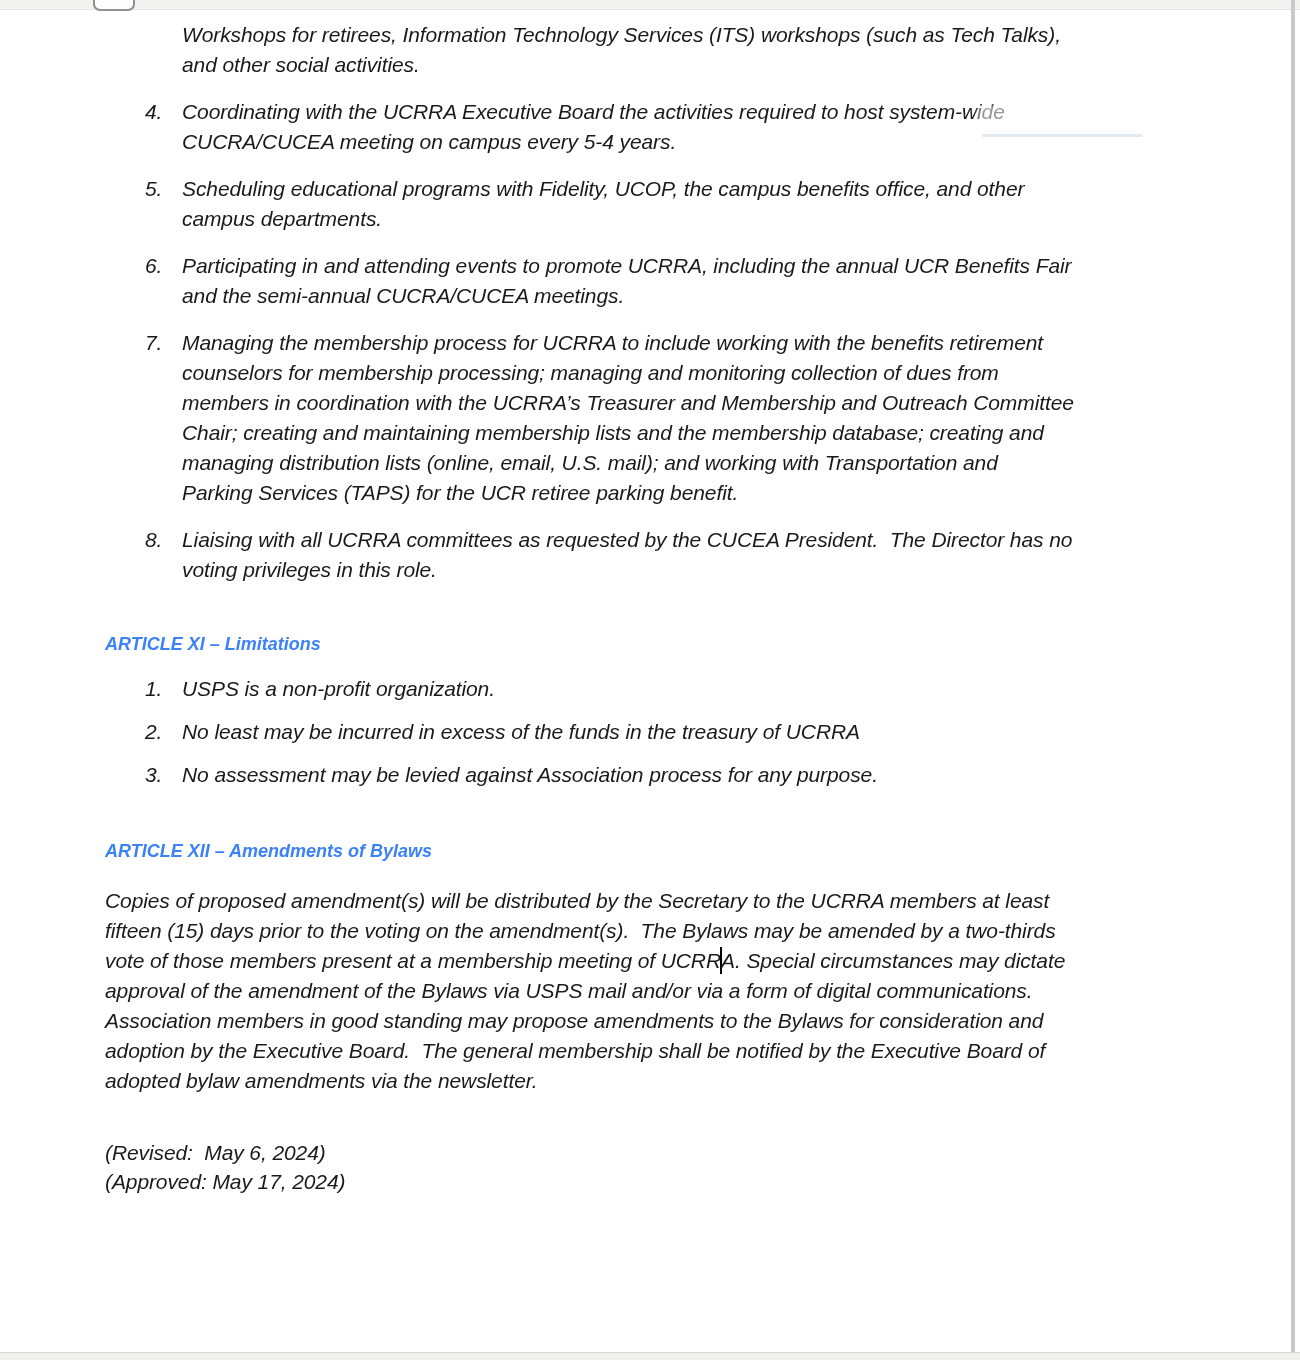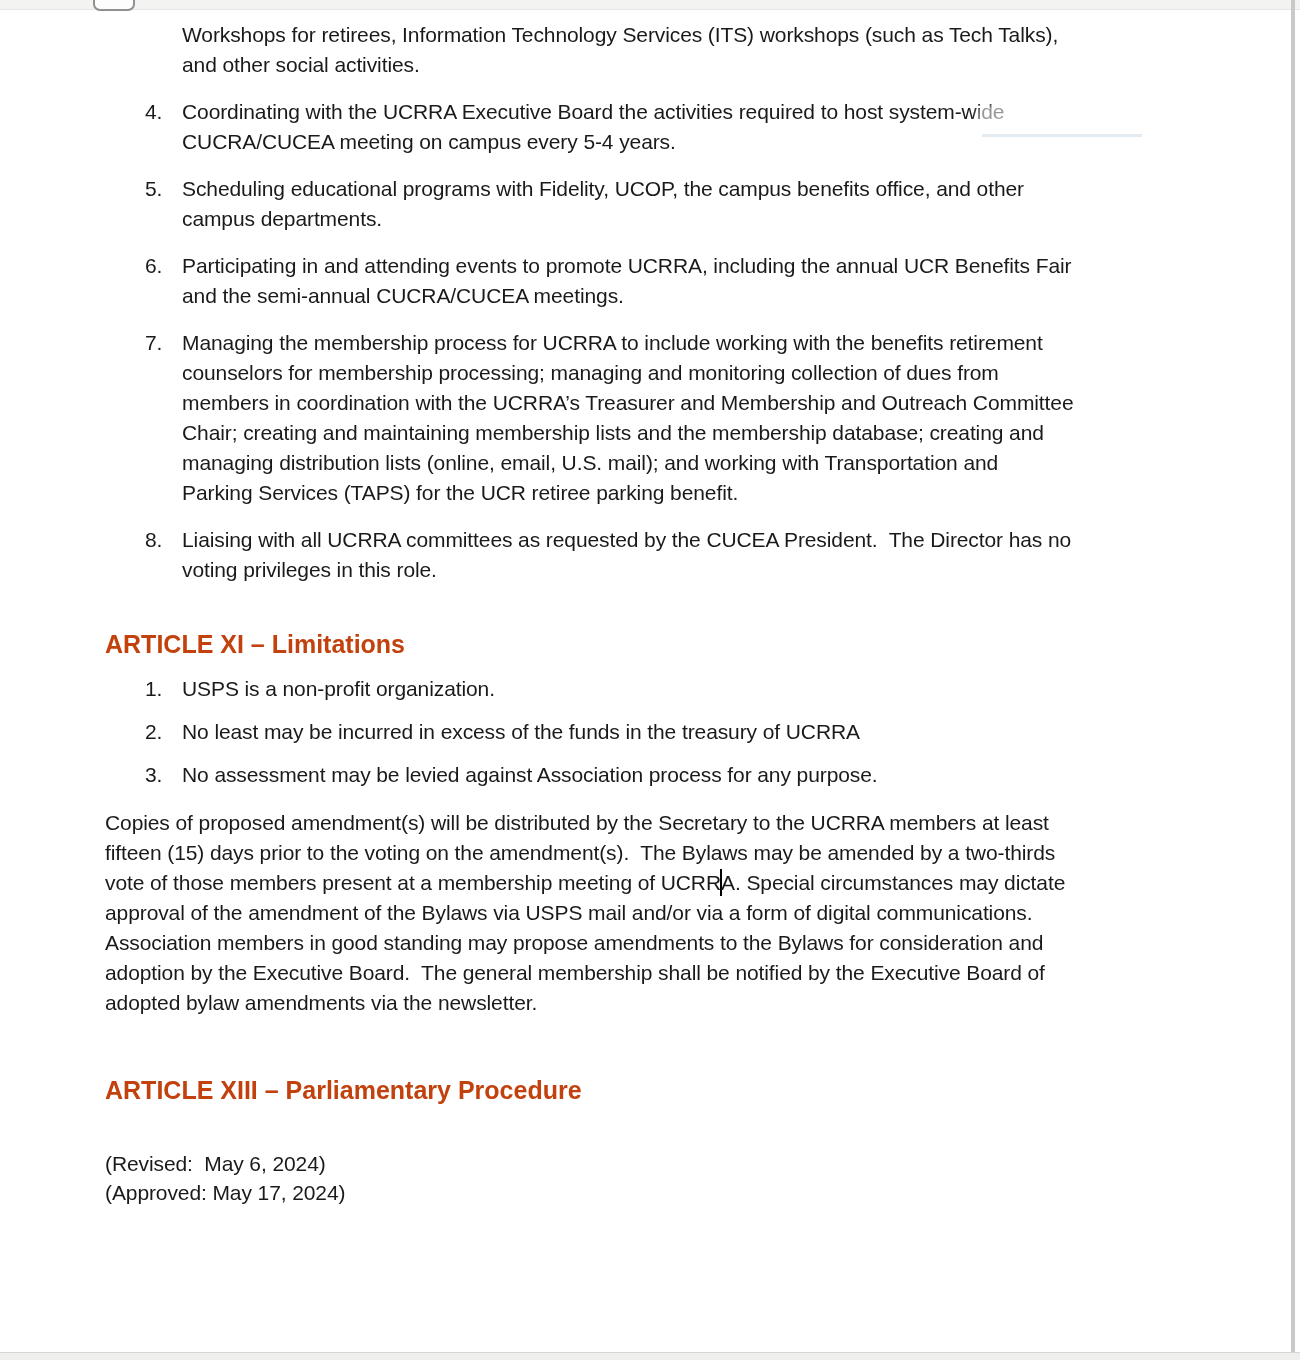--- a/index.html
+++ b/index.html
@@ -52,41 +52,42 @@
   }
 
   
   .page {
     position: absolute; top: 9px; left: 0;
     width: 1300px; height: 1351px;
     padding-top: 11px;
     box-sizing: border-box;
     font-size: 21px; line-height: 30px;
     letter-spacing: -0.1px;
+    font-style: italic;
   }
   .t { white-space: pre-wrap; }
 
   .cont {
     margin: 0 110px 0 182px;
     white-space: pre-wrap;
   }
 
   .list { margin: 0 110px 0 145px; }
   .li { display: flex; margin-top: 17px; }
   .li .num { flex: 0 0 37px; }
   .li .litext { flex: 1; white-space: pre-wrap; }
 
   .sublist .li { margin-top: 13px; }
   .sublist { margin-top: 12px; }
 
   .art {
     margin: 0 110px 0 105px;
-    font-size: 25px; line-height: 34px;
+    font-size: 18px; line-height: 34px;
     font-weight: 700;
-    color: #c2410c;
+    color: #3b82f6;
     letter-spacing: 0;
   }
   .art-xi   { margin-top: 42px; }
   .art-xii  { margin-top: 44px; }
   .art-xiii { margin-top: 55px; }
 
   .para {
     margin: 18px 108px 0 105px;
     white-space: pre-wrap;
   }
@@ -161,30 +162,30 @@
     <div class="li">
       <span class="num">2.</span>
       <span class="litext">No least may be incurred in excess of the funds in the treasury of UCRRA</span>
     </div>
     <div class="li">
       <span class="num">3.</span>
       <span class="litext">No assessment may be levied against Association process for any purpose.</span>
     </div>
   </div>
 
+  <div class="art art-xii">ARTICLE XII – Amendments of Bylaws</div>
 
   <div class="para"><span class="t">Copies of proposed amendment(s) will be distributed by the Secretary to the UCRRA members at least
 fifteen (15) days prior to the voting on the amendment(s).  The Bylaws may be amended by a two-thirds
 vote of those members present at a membership meeting of UCRR</span><span class="caret"></span><span class="t">A. Special circumstances may dictate
 approval of the amendment of the Bylaws via USPS mail and/or via a form of digital communications.
 Association members in good standing may propose amendments to the Bylaws for consideration and
 adoption by the Executive Board.  The general membership shall be notified by the Executive Board of
 adopted bylaw amendments via the newsletter.</span></div>
 
-  <div class="art art-xiii">ARTICLE XIII – Parliamentary Procedure</div>
 
 
   <div class="footer">
     <div>(Revised:  May 6, 2024)</div>
     <div>(Approved: May 17, 2024)</div>
   </div>
 
 </div>
 
 </body></html>

